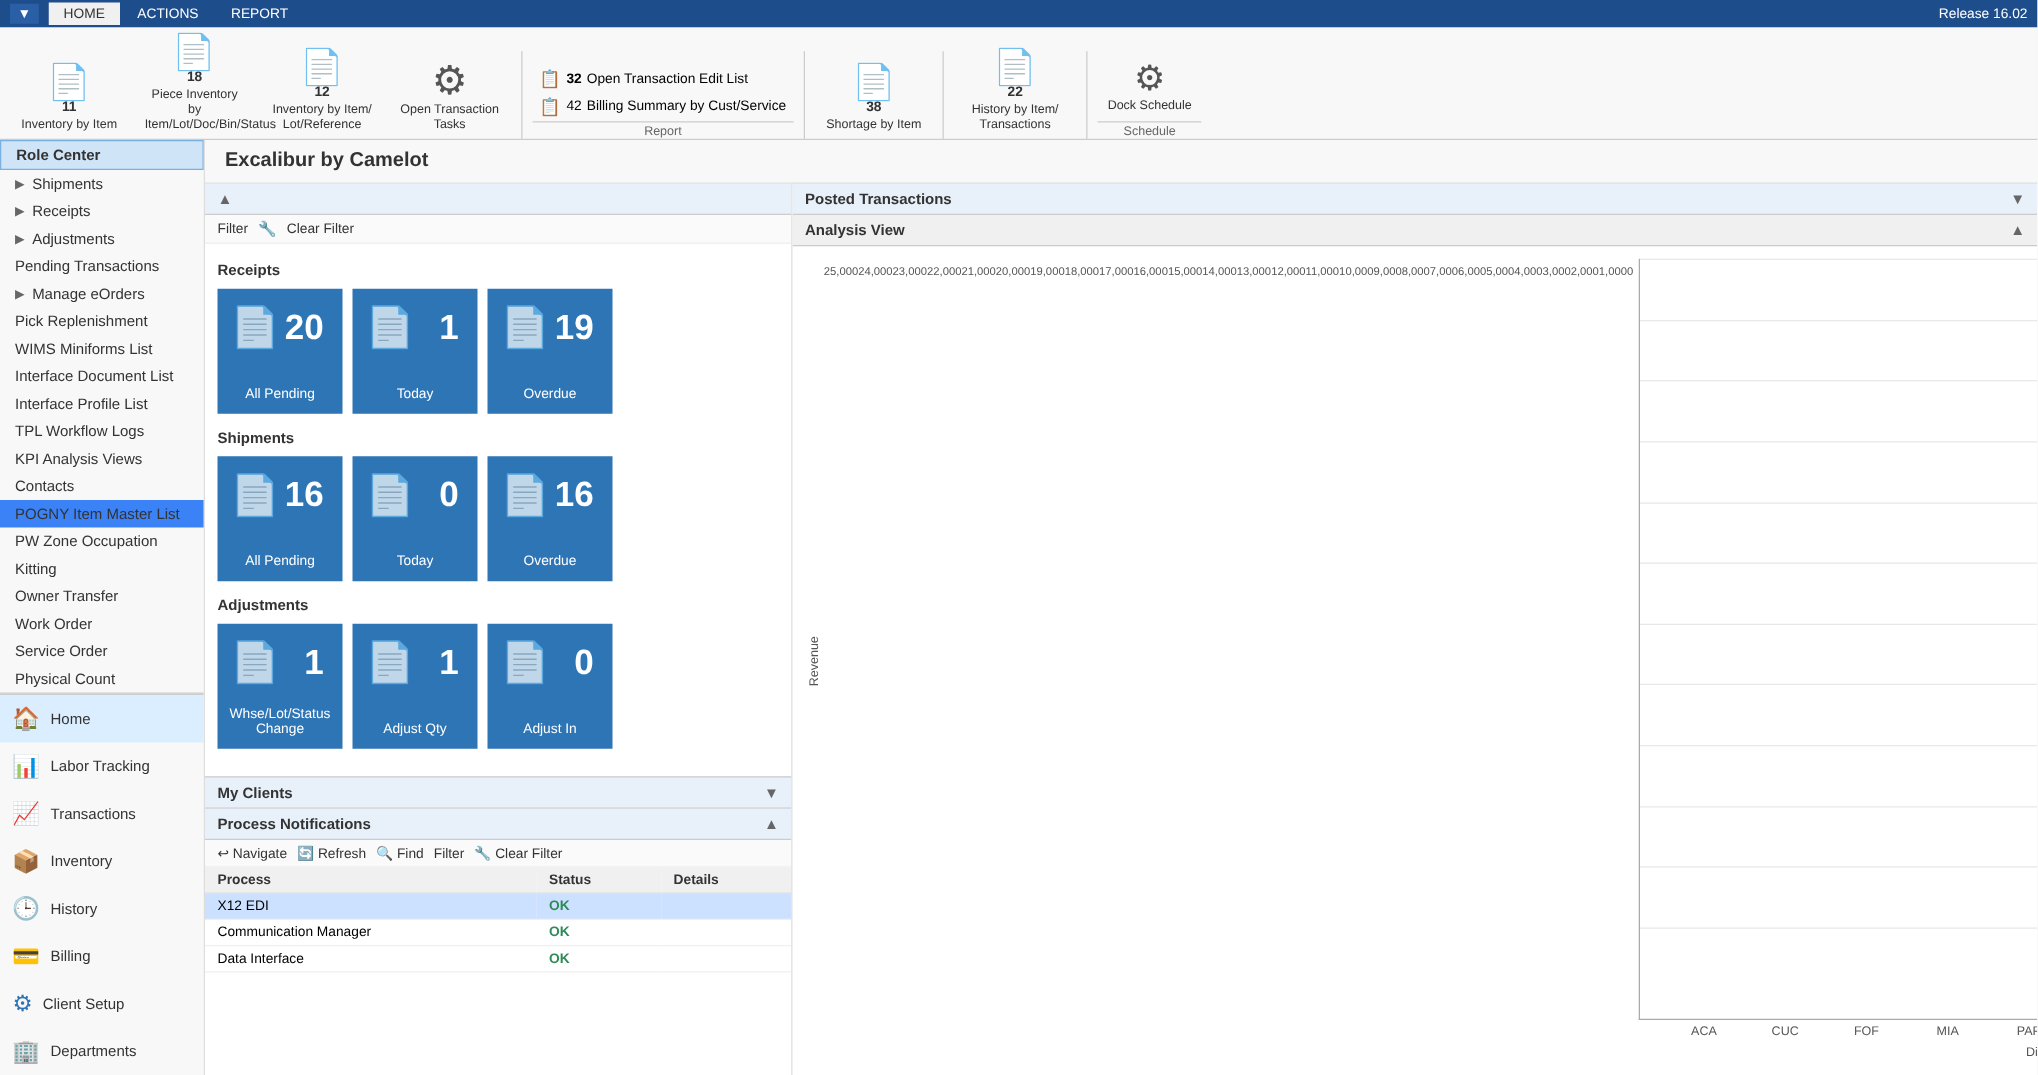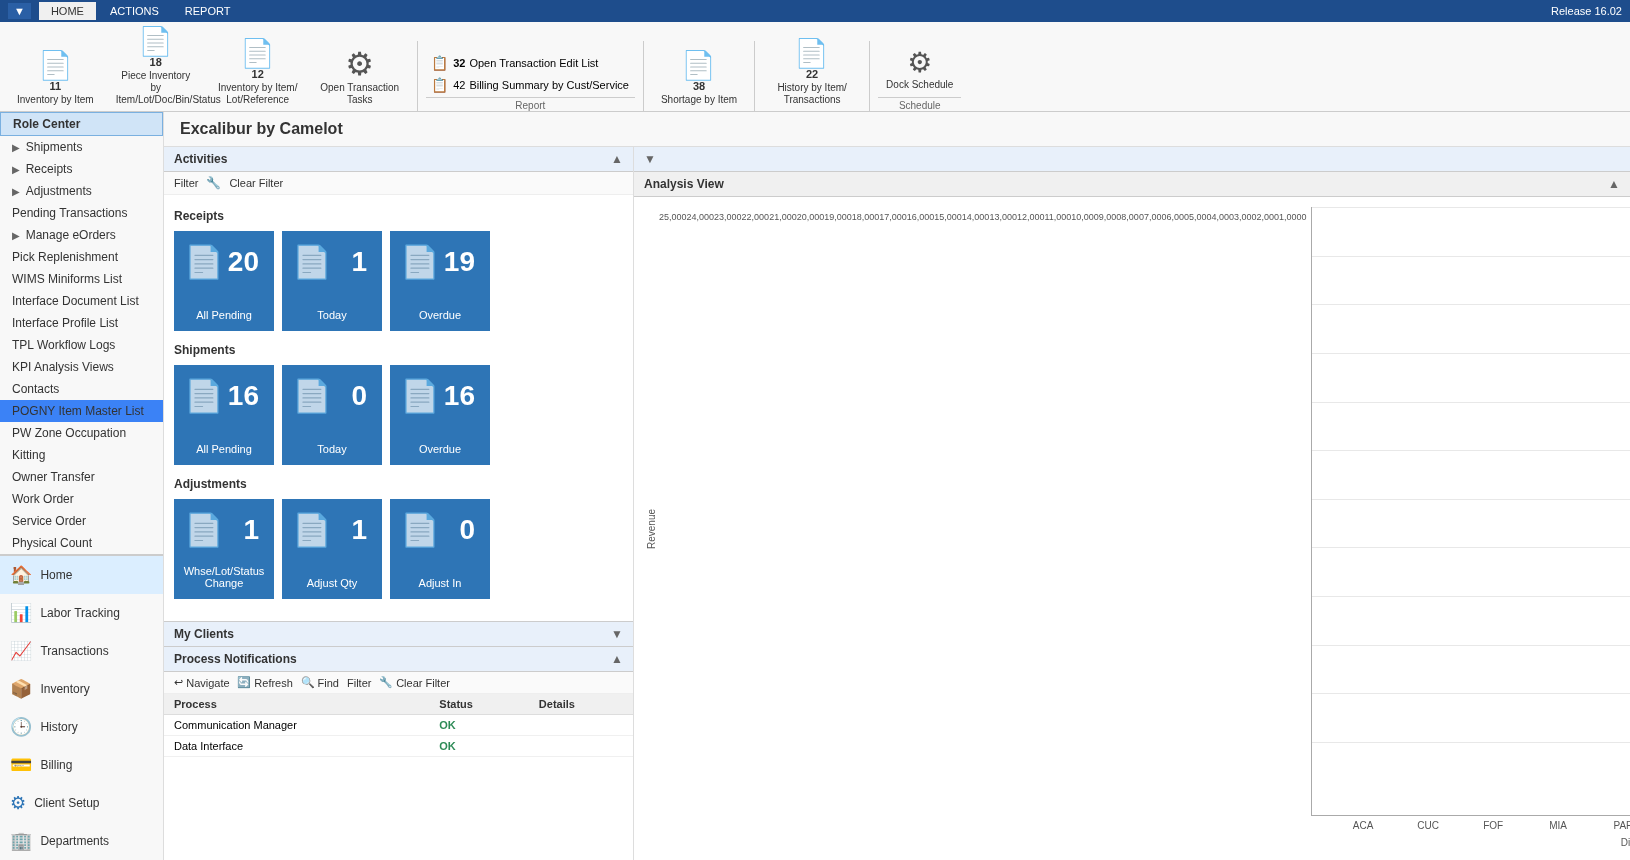--- a/index.html
+++ b/index.html
@@ -247,21 +247,20 @@
   </div>
 
   <div class="content">
     <div class="content-header">Excalibur by Camelot</div>
 
     <div class="content-body">
 
       <div class="left-panel">
 
         <div class="section-header">
-          <span class="section-title">Activities</span>
           <span class="section-chevron">▲</span>
         </div>
         <div class="filter-bar">
           <span class="filter-btn">Filter</span>
           <span style="font-size:12px;color:#888;">🔧</span>
           <span class="filter-btn">Clear Filter</span>
         </div>
 
         <div class="activities-content">
 
@@ -353,36 +352,42 @@
         </div>
         <table class="process-table">
           <thead>
             <tr>
               <th>Process</th>
               <th>Status</th>
               <th>Details</th>
             </tr>
           </thead>
           <tbody>
+            <tr class="row-highlight">
+              <td>X12 EDI</td>
+              <td class="status-ok">OK</td>
+              <td></td>
+            </tr>
             <tr>
               <td>Communication Manager</td>
               <td class="status-ok">OK</td>
               <td></td>
             </tr>
             <tr>
               <td>Data Interface</td>
               <td class="status-ok">OK</td>
               <td></td>
             </tr>
           </tbody>
         </table>
       </div>
 
       <div class="right-panel">
         <div class="posted-header">
+          <span class="section-title">Posted Transactions</span>
           <span class="section-chevron">▼</span>
         </div>
         <div class="analysis-header">
           <span class="section-title">Analysis View</span>
           <span class="section-chevron">▲</span>
         </div>
         <div class="chart-container">
           <div class="chart-area">
 
             <div style="position:relative;display:flex;align-items:stretch;">

